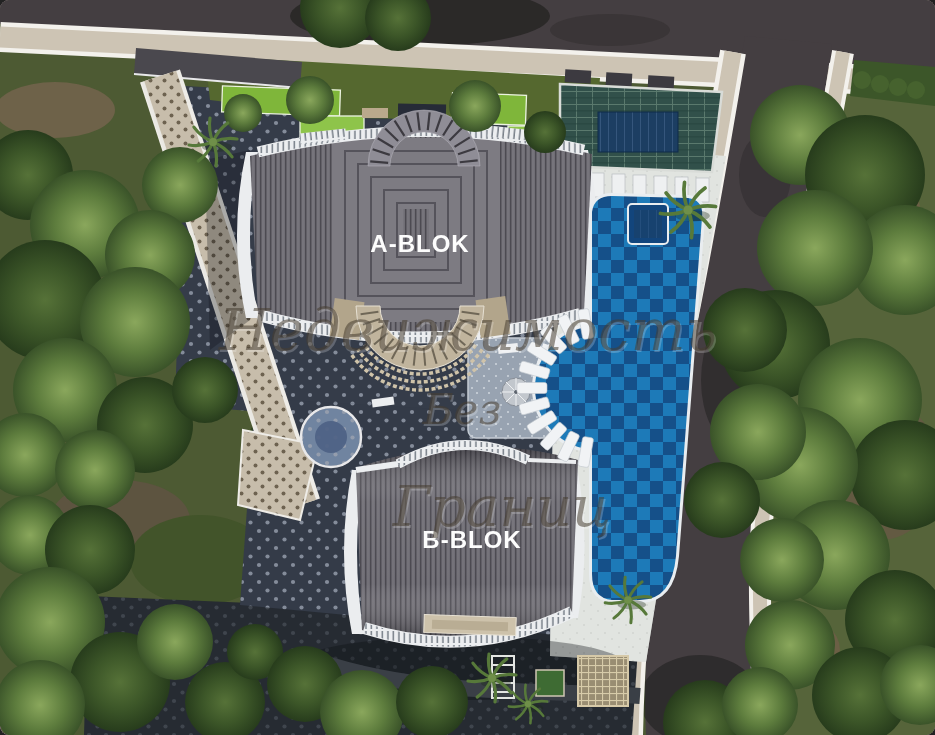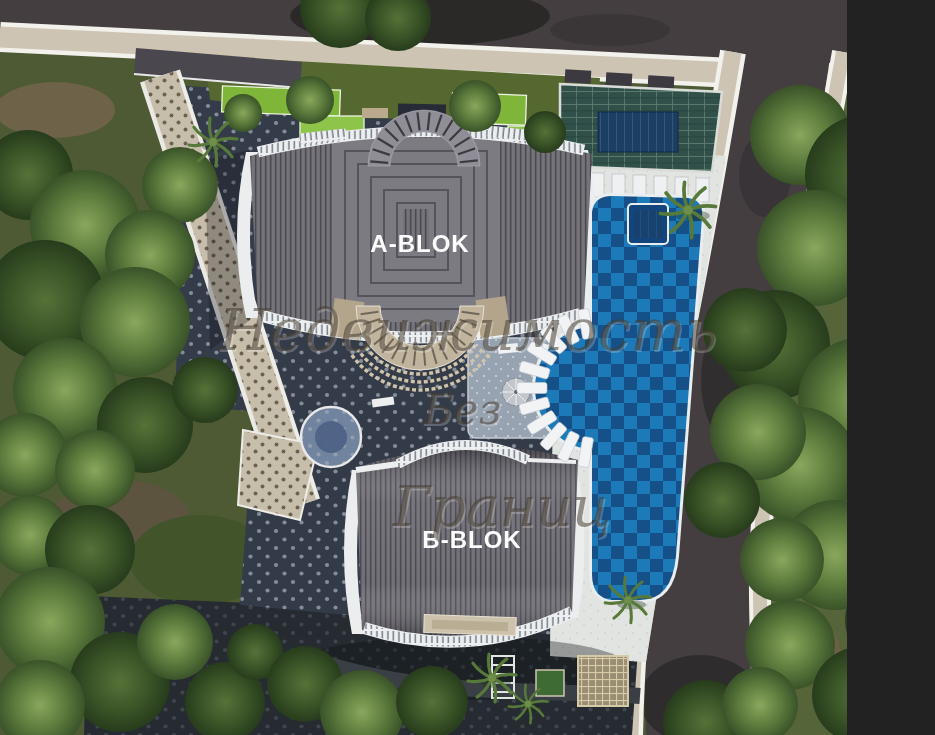--- a/index.html
+++ b/index.html
@@ -1,17 +1,17 @@
 <!DOCTYPE html>
 <html><head>
 <meta charset="utf-8">
 <style>
   html,body{margin:0;padding:0;background:#222;}
-  .stage{position:relative;width:847px;height:735px;overflow:hidden;background:#f0abfc;
-         font-family:"Liberation Sans",sans-serif;}
+  .stage{position:relative;width:935px;height:735px;overflow:hidden;background:#f0abfc;
+         font-family:"Liberation Sans",sans-serif;border-radius:9px;}
   svg{position:absolute;left:0;top:0;}
   .blok-label{font-family:"Liberation Sans",sans-serif;font-weight:bold;font-size:24px;
               letter-spacing:1px;fill:#fdfdfd;}
   .wm{font-family:"DejaVu Serif",serif;font-style:italic;}
   .wm-main{fill:#473e31;fill-opacity:.55;}
   .wm-hi{fill:#ffffff;fill-opacity:.22;}
 </style>
 </head>
 <body>
 

